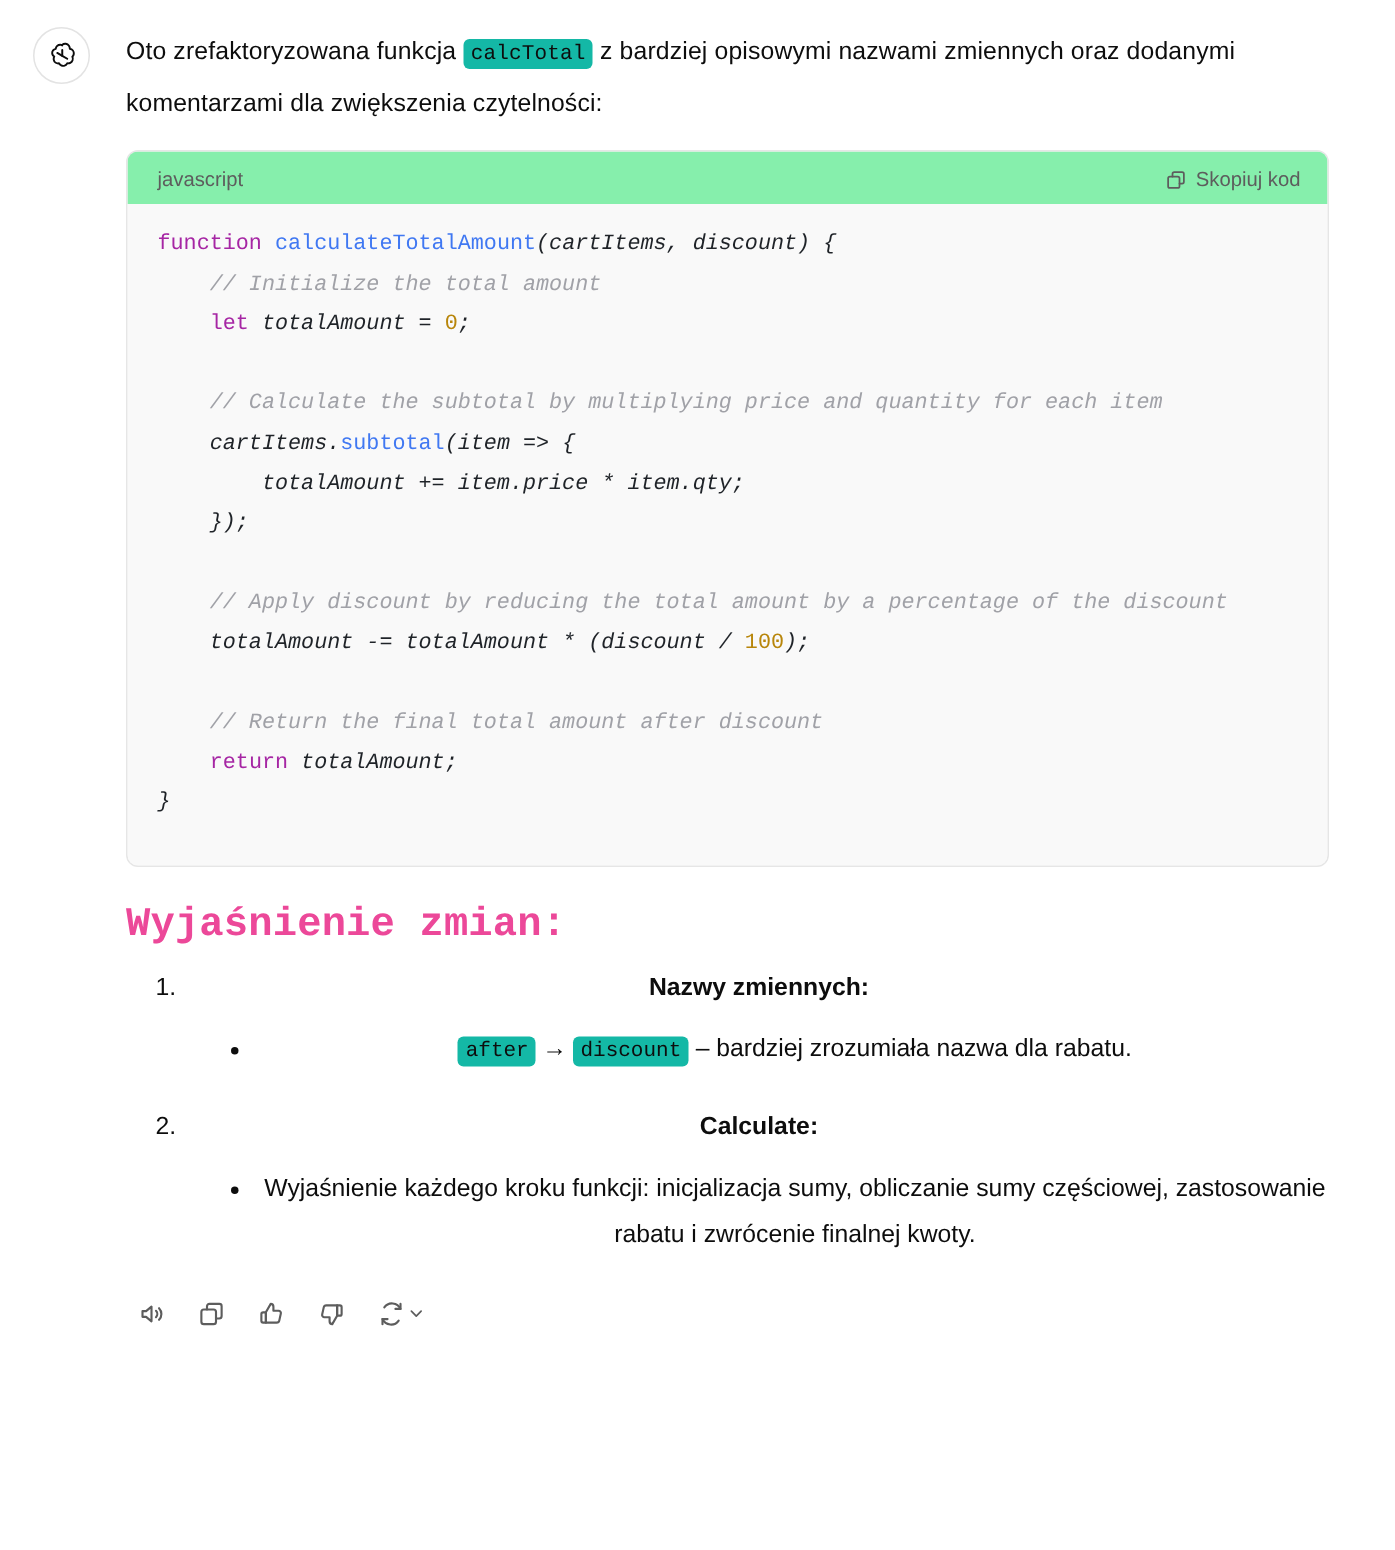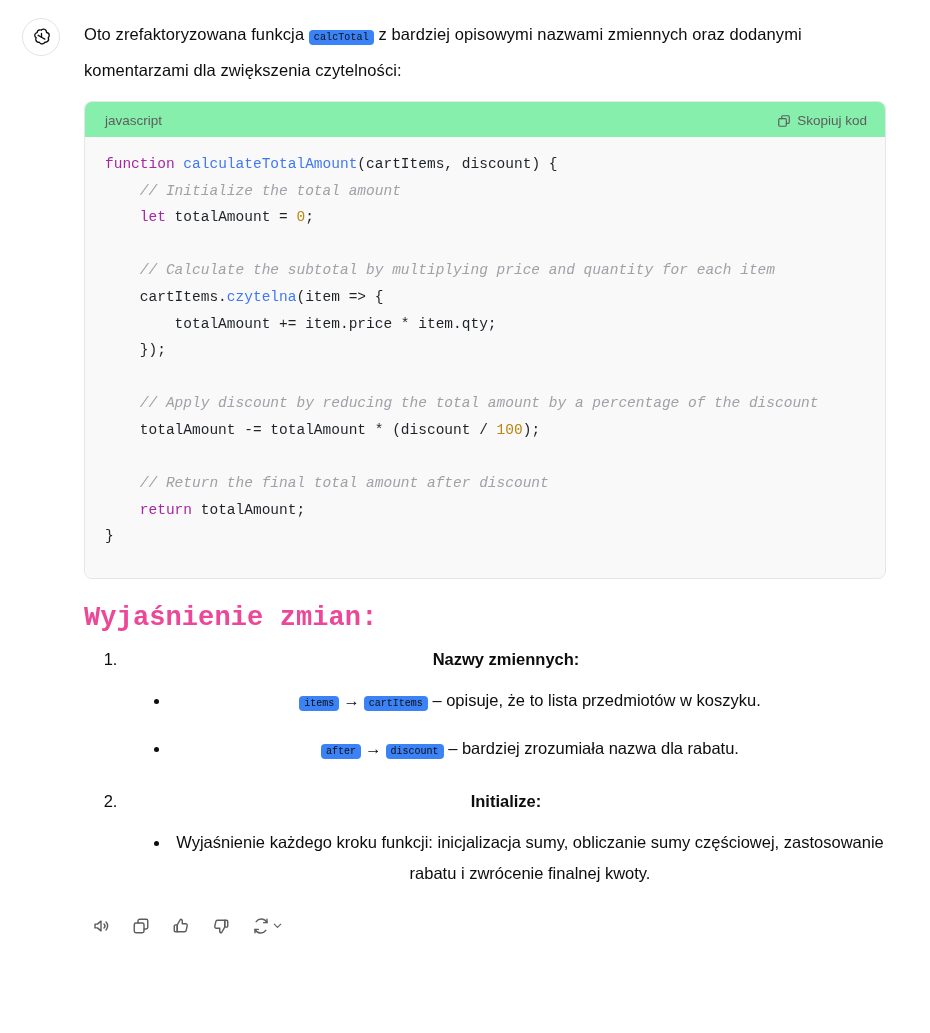--- a/index.html
+++ b/index.html
@@ -48,22 +48,22 @@
     letter-spacing: .1px;
   }
   p.body-text.tail {
     margin-top: 30px;
     margin-bottom: 0;
   }
 
   
   code.chip {
     font-family: "Liberation Mono", "DejaVu Sans Mono", monospace;
-    font-size: 10px;
-    background: #3b82f6;
+    font-size: 14px;
+    background: #14b8a6;
     border-radius: 4px;
     padding: 2px 5px;
     color: #0d0d0d;
     white-space: nowrap;
   }
 
   
   .codeblock {
     margin: 4px 0 0 0;
     border: 1px solid #e6e6e6;
@@ -105,21 +105,21 @@
     line-height: 26.6px;
     color: #1f2328;
     white-space: pre;
     overflow-x: auto;
     tab-size: 4;
   }
   .tok-kw   { color: #a626a4; }
   .tok-fn   { color: #4078f2; text-align: center; }
   .tok-num  { color: #b8860b; }
   .tok-com  { color: #a0a1a7; font-style: italic; }
-  .tok-pln  { color: #1f2328; }
+  .tok-pln  { color: #1f2328; font-style: italic; }
 
   
   h3.section-heading {
     margin: 24px 0 10px 0;
     font-size: 27px;
     font-weight: 700;
     line-height: 30px;
     color: #ec4899;
     letter-spacing: .1px;
     font-family: Liberation Mono, monospace;
@@ -217,48 +217,45 @@
           </svg>
         </span>
         <span>Skopiuj kod</span>
       </button>
     </div>
     <pre class="code-body" id="code-body"><span class="tok-kw">function</span><span class="tok-pln"> </span><span class="tok-fn">calculateTotalAmount</span><span class="tok-pln">(cartItems, discount) {</span>
 <span class="tok-com">    // Initialize the total amount</span>
 <span class="tok-pln">    </span><span class="tok-kw">let</span><span class="tok-pln"> totalAmount = </span><span class="tok-num">0</span><span class="tok-pln">;</span>
 <span class="tok-pln"></span>
 <span class="tok-com">    // Calculate the subtotal by multiplying price and quantity for each item</span>
-<span class="tok-pln">    cartItems.</span><span class="tok-fn">czytelna</span><span class="tok-pln">(item =&gt; {</span>
+<span class="tok-pln">    cartItems.</span><span class="tok-fn">subtotal</span><span class="tok-pln">(item =&gt; {</span>
 <span class="tok-pln">        totalAmount += item.price * item.qty;</span>
 <span class="tok-pln">    });</span>
 <span class="tok-pln"></span>
 <span class="tok-com">    // Apply discount by reducing the total amount by a percentage of the discount</span>
 <span class="tok-pln">    totalAmount -= totalAmount * (discount / </span><span class="tok-num">100</span><span class="tok-pln">);</span>
 <span class="tok-pln"></span>
 <span class="tok-com">    // Return the final total amount after discount</span>
 <span class="tok-pln">    </span><span class="tok-kw">return</span><span class="tok-pln"> totalAmount;</span>
 <span class="tok-pln">}</span></pre>
   </div>
 
   <h3 class="section-heading">Wyjaśnienie zmian:</h3>
 
   <ol class="numbered">
     <li>
       <span class="li-title">Nazwy zmiennych:</span>
       <ul class="bulleted">
         <li>
-          <code class="chip">items</code><span class="arrow">→</span><code class="chip">cartItems</code> <span>– opisuje, że to lista przedmiotów w koszyku.</span>
-        </li>
-        <li>
           <code class="chip">after</code><span class="arrow">→</span><code class="chip">discount</code> <span>– bardziej zrozumiała nazwa dla rabatu.</span>
         </li>
       </ul>
     </li>
     <li>
-      <span class="li-title">Initialize:</span>
+      <span class="li-title">Calculate:</span>
       <ul class="bulleted">
         <li>Wyjaśnienie każdego kroku funkcji: inicjalizacja sumy, obliczanie sumy częściowej, zastosowanie rabatu i zwrócenie finalnej kwoty.</li>
       </ul>
     </li>
   </ol>
 
 
   <div class="actions">
     <button class="action-btn">
       <span>

